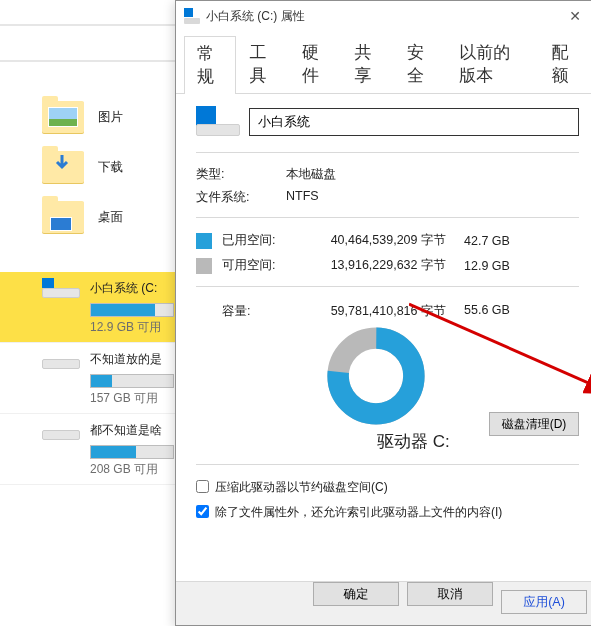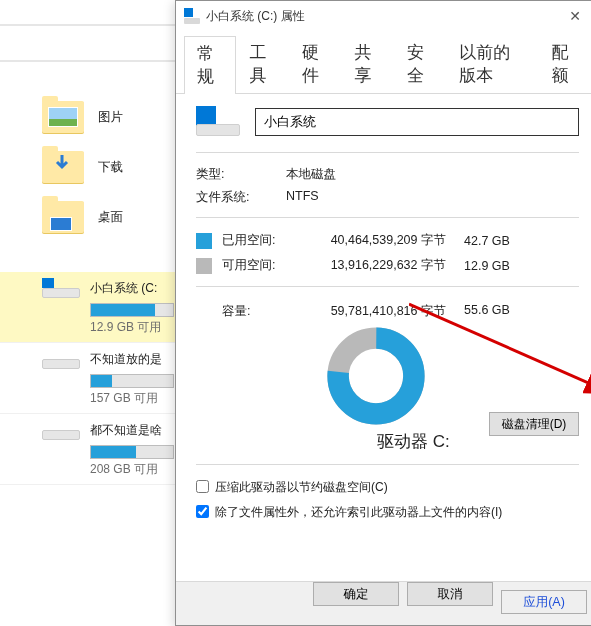--- a/index.html
+++ b/index.html
@@ -12,21 +12,21 @@
 .folder-item { display:flex; align-items:center; height:50px; padding-left:42px; gap:14px; }
 .folder-icon { width:42px; height:32px; background:#ffe9a6; border-radius:2px; position:relative; box-shadow:0 1px 0 #e8c760;}
 .folder-icon::before{content:"";position:absolute;top:-5px;left:0;width:16px;height:6px;background:#ffe9a6;border-radius:2px 2px 0 0;}
 .folder-pic { position:absolute; left:6px; top:6px; width:30px; height:20px; background:linear-gradient(#9ed2f5 60%, #6eb24d 60%); border:1px solid #fff;}
 .folder-arrow {position:absolute;left:10px;top:2px;width:20px;height:20px;}
 .folder-arrow svg{width:100%;height:100%;}
 .folder-monitor{position:absolute;left:8px;bottom:2px;width:22px;height:14px;background:#2b7cd3;border:1px solid #fff;}
 .folder-label { font-size:12.5px; color:#1a1a1a;}
 .drive-list { margin-top:30px; }
 .drive-item { padding:6px 6px 6px 42px; font-size:12px; color:#222; border-bottom:1px solid #f0f0f0;}
-.drive-item.selected { background:#fef9c3; }
+.drive-item.selected { background:#fde047; }
 .drive-title { display:flex; align-items:center; gap:10px; white-space:nowrap; overflow:hidden; }
 .drive-diskicon { width:38px; height:20px; position:relative; flex-shrink:0;}
 .drive-diskicon .platter{position:absolute;bottom:0;width:38px;height:10px;background:#e6e6e6;border-radius:2px;border:1px solid #ccc;}
 .drive-diskicon .winlogo{position:absolute;left:-4px;top:-6px;width:16px;height:16px;background:#0078d7;}
 .drive-bar { margin:5px 0 2px 48px; height:14px; background:#e6e6e6; position:relative; border:1px solid #bdbdbd;}
 .drive-bar-fill{position:absolute;left:0;top:0;bottom:0;background:#26a0da;}
 .drive-sub { margin-left:48px; color:#6d6d6d; font-size:12px; }
 
 
 .dialog { position:absolute; left:175px; top:0; width:425px; height:626px; background:#fff; border:1px solid #8f8f8f; box-shadow:-2px 2px 10px rgba(0,0,0,0.15);}
@@ -34,21 +34,21 @@
 .titlebar .dicon{width:16px;height:16px;margin-right:6px;position:relative;}
 .titlebar .dicon .pl{position:absolute;bottom:0;width:16px;height:6px;background:#d9d9d9;border-radius:1px;}
 .titlebar .dicon .wl{position:absolute;left:0;top:0;width:9px;height:9px;background:#0078d7;}
 .titlebar .close{margin-left:auto;width:40px;height:28px;display:flex;align-items:center;justify-content:center;color:#555;font-size:14px;}
 
 .tabstrip { display:flex; padding:4px 8px 0 8px; border-bottom:1px solid #d9d9d9; font-size:17px;}
 .tab { padding:5px 12px 6px; color:#333; border:1px solid transparent; border-bottom:none; cursor:pointer;}
 .tab.active { border-color:#d9d9d9; background:#fff; position:relative; top:1px;}
 
 .panel { padding:14px 20px 0 20px; font-size:12.5px; color:#222;}
-.row-icon-input { display:flex; align-items:center; gap:15px; margin-bottom:16px;}
+.row-icon-input { display:flex; align-items:center; gap:9px; margin-bottom:16px;}
 .bigdisk { width:44px; height:28px; position:relative;}
 .bigdisk .pl{position:absolute;bottom:0;width:44px;height:12px;background:#e4e4e4;border:1px solid #cfcfcf;border-radius:2px;}
 .bigdisk .wl{position:absolute;left:0;top:-2px;width:20px;height:20px;background:#0078d7;}
 .name-input { flex:1; height:28px; border:1px solid #333; padding:0 8px; font-size:13px; font-family:inherit;}
 hr.sep{border:none;border-top:1px solid #d9d9d9;margin:8px 0 10px;}
 .kvrow{display:flex;padding:3px 0;}
 .kvrow .k{width:90px;}
 .kvrow .v{flex:1;}
 
 .space-row{display:flex;align-items:center;padding:4px 0;}

